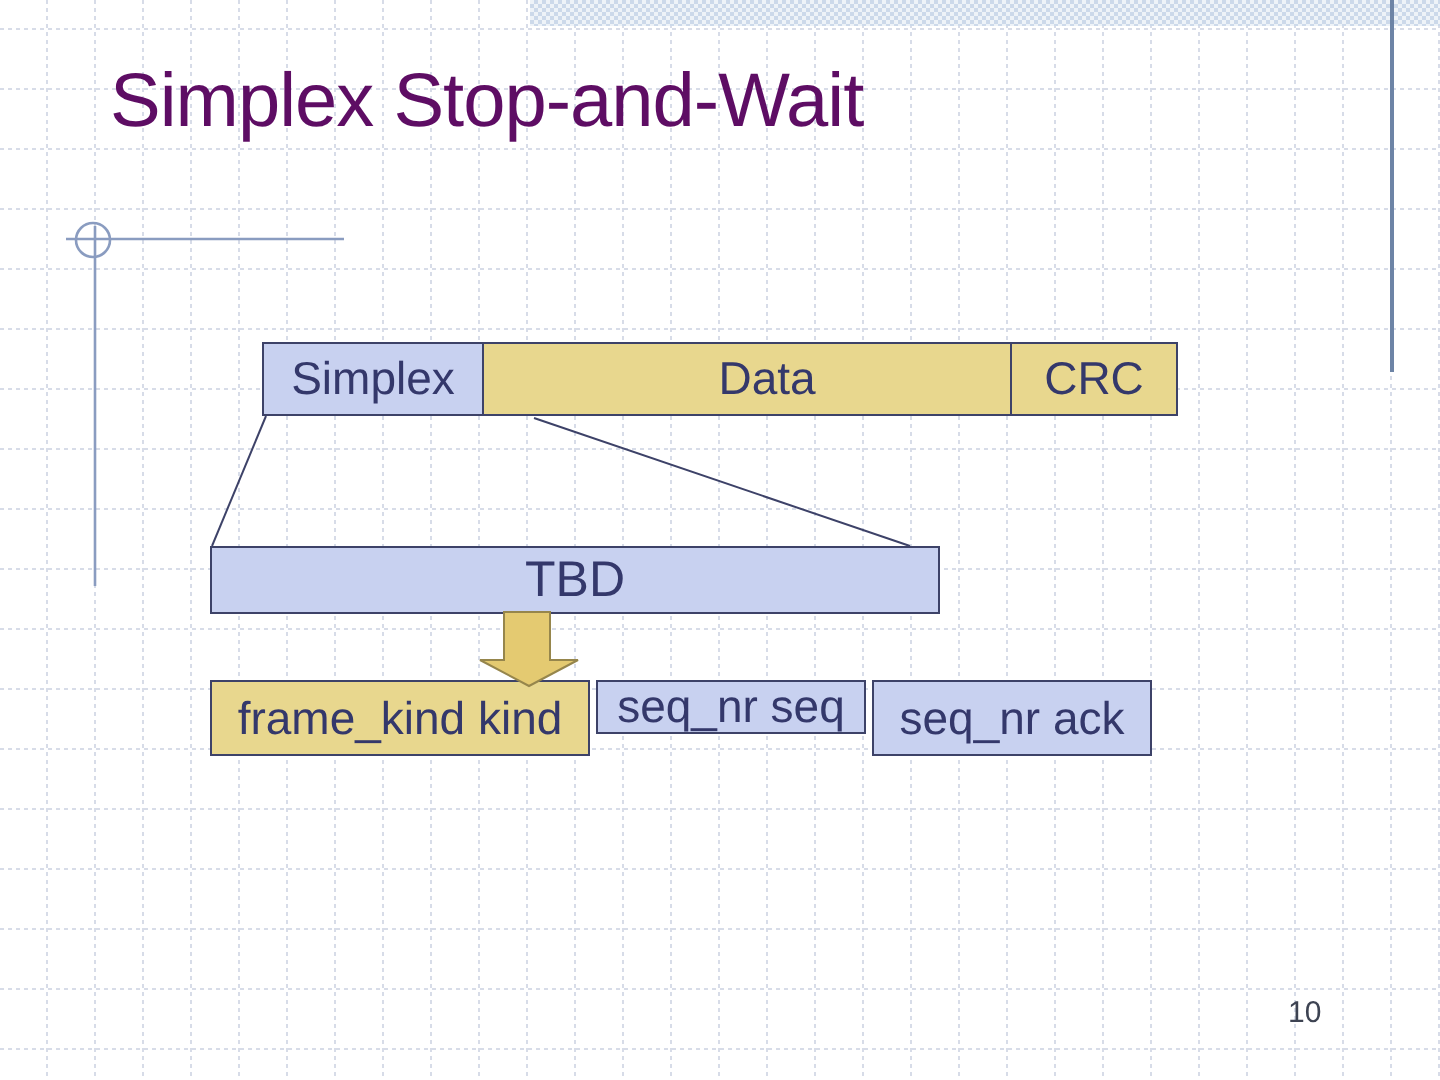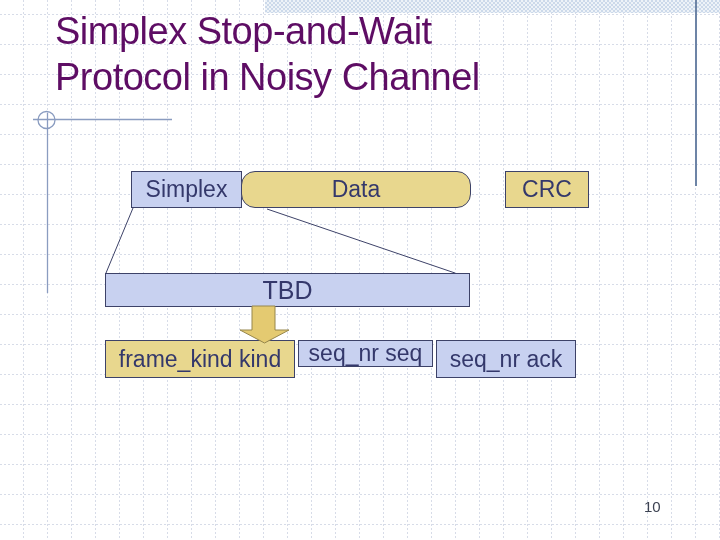--- a/index.html
+++ b/index.html
@@ -15,30 +15,30 @@
     background-size:4px 4px;
   }
   .vaccent{position:absolute;left:695px;top:0;width:2px;height:186px;background:var(--accent-line-strong);}
   .deco line{stroke:var(--accent-line);stroke-width:1.3;}
   .deco circle{stroke:var(--accent-line);stroke-width:1.3;fill:none;}
   .title{
     position:absolute;left:55px;top:8px;margin:0;
     font-size:38px;line-height:46px;font-weight:400;letter-spacing:-0.5px;
     color:var(--title);
   }
-  .title span{display:block;white-space:nowrap;}
+  .title span{display:block;white-space:nowrap;margin-top:20px;}
   .box{
     position:absolute;box-sizing:border-box;border:1px solid var(--box-border);
     display:flex;align-items:center;justify-content:center;
     font-size:23px;color:var(--box-text);white-space:nowrap;
   }
   .lav{background:var(--lavender);}
   .tan{background:var(--tan);}
   .b-header{left:131px;top:171px;width:111px;height:37px;}
-  .b-data  {left:241px;top:171px;width:230px;height:37px;border-radius:14px;}
+  .b-data  {left:241px;top:171px;width:285px;height:37px;}
   .b-crc   {left:505px;top:171px;width:84px;height:37px;}
   .b-tbd   {left:105px;top:273px;width:365px;height:34px;font-size:25px;}
   .b-fk    {left:105px;top:340px;width:190px;height:38px;}
   .b-seq   {left:298px;top:340px;width:135px;height:27px;}
   .b-ack   {left:436px;top:340px;width:140px;height:38px;}
   .overlay line{stroke:var(--box-border);stroke-width:1;}
   .overlay .arrowshape{fill:var(--arrow-fill);stroke:var(--arrow-stroke);stroke-width:1;}
   .pagenum{position:absolute;left:644px;top:498px;font-size:15px;color:var(--page-number);}
 </style>
 </head>
@@ -101,21 +101,20 @@
   <div class="vaccent"></div>
 
   <svg class="abs deco" viewBox="0 0 720 540">
     <line x1="33" y1="119.5" x2="172" y2="119.5"></line>
     <line x1="47.5" y1="113" x2="47.5" y2="293"></line>
     <circle cx="46.5" cy="120" r="8.5"></circle>
   </svg>
 
   <h1 class="title">
     <span>Simplex Stop-and-Wait</span>
-    <span>Protocol in Noisy Channel</span>
   </h1>
 
   <div class="box lav b-header">
     <span>Simplex</span>
   </div>
   <div class="box tan b-data">
     <span>Data</span>
   </div>
   <div class="box tan b-crc">
     <span>CRC</span>

